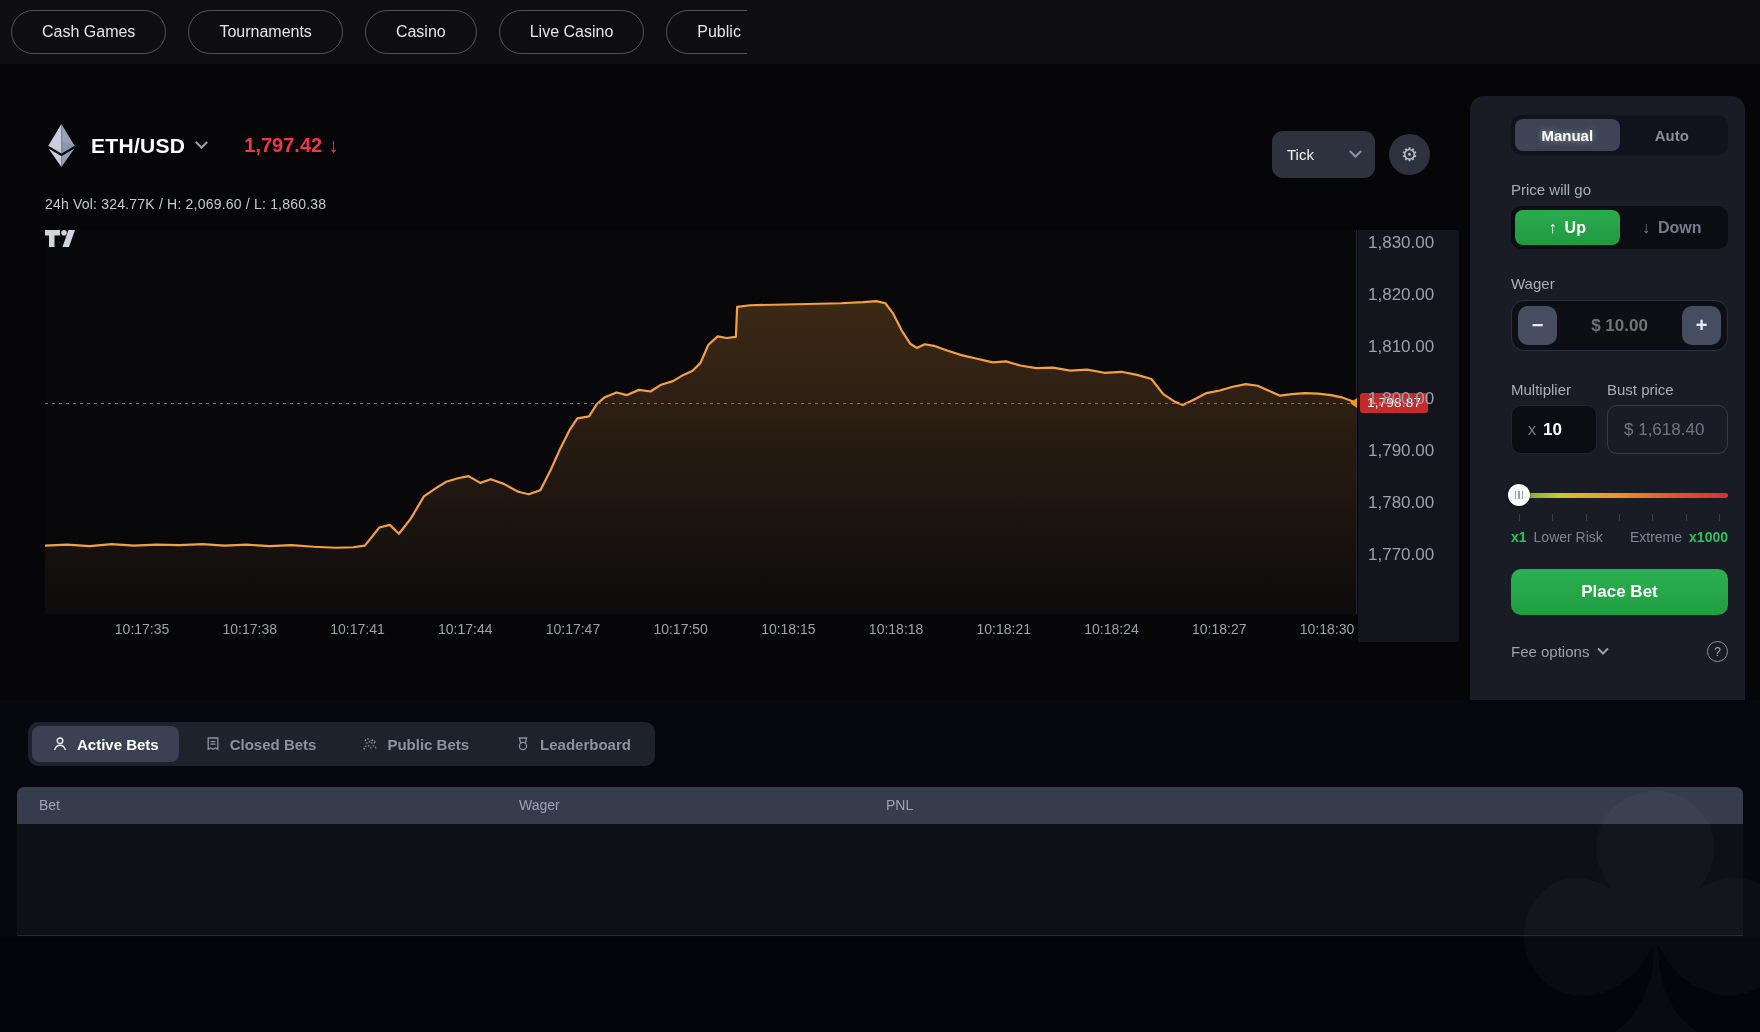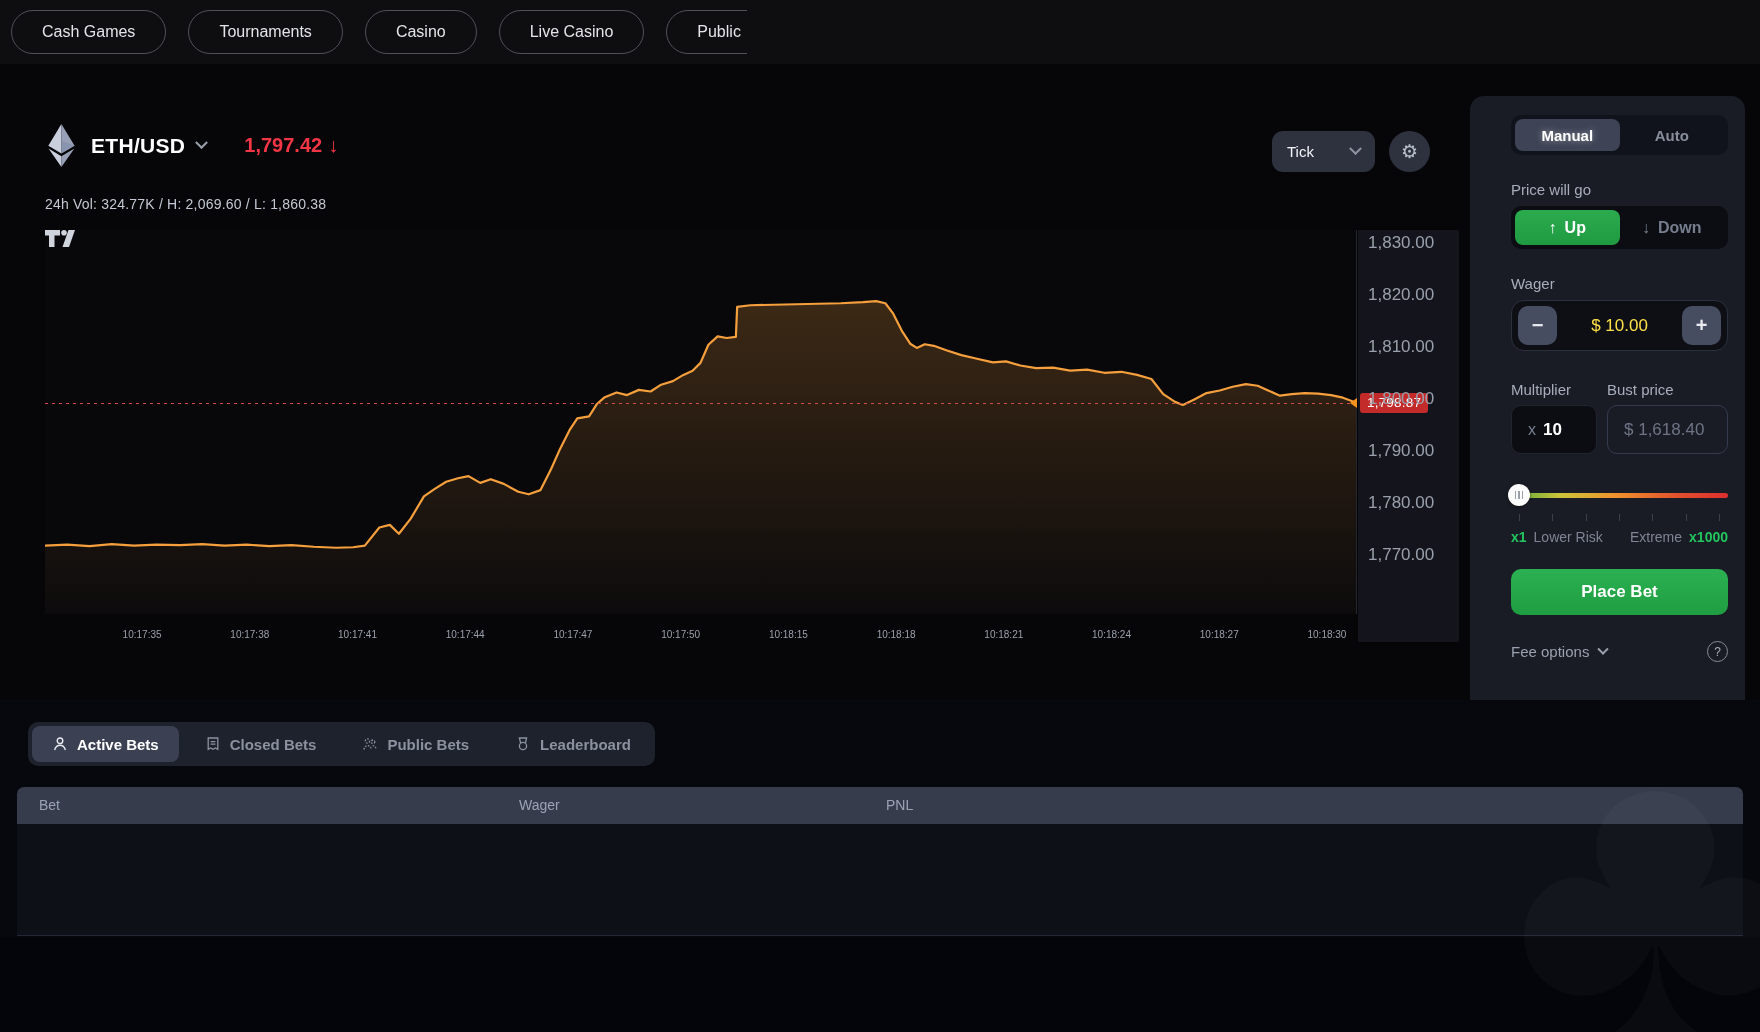--- a/index.html
+++ b/index.html
@@ -17,48 +17,48 @@
   }
   
   .mkt-header { position:absolute; top:124px; left:48px; display:flex; align-items:center; }
   .eth-icon { width:27px; height:43px; margin-right:16px; }
   .pair { display:flex; align-items:center; gap:12px; cursor:pointer; }
   .pair-name { font-size:21px; font-weight:bold; color:#fff; letter-spacing:.3px; }
   .chev { width:9px; height:9px; border-right:2px solid #9aa0ab; border-bottom:2px solid #9aa0ab; transform:rotate(45deg) translate(-2px,-2px); }
   .price { margin-left:38px; font-size:20px; font-weight:bold; color:#f23645; display:flex; align-items:center; gap:6px; }
   .stats { position:absolute; top:196px; left:45px; font-size:14px; color:#c3c8d2; letter-spacing:.2px; }
   .chart-controls { position:absolute; top:131px; left:1272px; display:flex; align-items:center; gap:14px; }
-  .tick-dd { width:103px; height:41px; background:#2d323e; border-radius:11px; display:flex; align-items:center; justify-content:space-between; padding:0 15px; cursor:pointer; }
+  .tick-dd { width:103px; height:47px; background:#2d323e; border-radius:11px; display:flex; align-items:center; justify-content:space-between; padding:0 15px; cursor:pointer; }
   .tick-dd span { font-size:15px; color:#f2f3f6; }
   .tick-dd .chev { border-color:#8d93a1; }
   .gear-btn { width:41px; height:41px; border-radius:50%; background:#2d323e; display:flex; align-items:center; justify-content:center; cursor:pointer; font-size:19px; color:#b9bfca; }
   
   .plot { position:absolute; top:230px; left:45px; width:1312px; height:384px; border-right:1px solid #23262e; background:#08080b; }
   .plot svg { position:absolute; inset:0; }
   .cur-line { position:absolute; left:0; width:100%; height:1px;
     background-image:repeating-linear-gradient(90deg,#d34a4a 0 3px,transparent 3px 7px); }
   .cur-marker { position:absolute; right:-1px; width:0; height:0; border-top:5px solid transparent; border-bottom:5px solid transparent; border-right:7px solid #f7941d; }
   .tv-logo { position:absolute; left:8px; bottom:22px; cursor:pointer; opacity:.92; }
   .x-axis { position:absolute; top:616px; left:45px; width:1312px; height:26px; }
-  .x-axis span { position:absolute; transform:translateX(-50%); font-size:10px; color:#9aa0ab; top:13px; white-space:nowrap; }
+  .x-axis span { position:absolute; transform:translateX(-50%); font-size:14px; color:#9aa0ab; top:5px; white-space:nowrap; }
   .y-axis { position:absolute; top:230px; left:1358px; width:101px; height:412px; background:#14151c; }
   .y-axis .ylab { position:absolute; left:10px; font-size:17px; color:#9aa0ab; }
   .price-tag { position:absolute; left:2px; padding:2px 7px 3px; background:#c32b2b; border-radius:3px; color:#fff; font-size:13.5px; font-weight:normal; letter-spacing:.2px; }
   
   .panel { position:absolute; top:96px; left:1470px; width:275px; height:701px; background:#191c25; border-radius:14px;padding-left:24px; }
   .seg { margin:19px 17px 0; background:#10131b; border-radius:10px; padding:4px; display:flex; }
   .seg-btn { flex:1; height:32px; border-radius:8px; display:flex; align-items:center; justify-content:center; font-size:15px; font-weight:bold; color:#8archived; color:#878d9b; cursor:pointer; }
   .seg-btn.active { background:#3e4456; color:#fff; text-shadow:0 0 6px rgba(255,255,255,.45); }
   .lbl { margin:26px 17px 8px; font-size:15px; color:#a7adbb; }
   .updown { margin:0 17px; background:#0b0d12; border-radius:10px; padding:4px; display:flex; height:43px; }
   .ud-btn { flex:1; border-radius:8px; display:flex; align-items:center; justify-content:center; gap:8px; font-size:16px; font-weight:bold; color:#767d8d; cursor:pointer; }
   .ud-btn.up { background:linear-gradient(180deg,#2cab4e,#1f9a41); color:#fff; }
   .wager-box { margin:8px 17px 0; height:51px; background:#0d0f15; border:1px solid #2b303d; border-radius:13px; display:flex; align-items:center; justify-content:space-between; padding:6px; }
   .step-btn { width:39px; height:39px; border-radius:10px; background:#474d61; color:#e9ebf1; font-size:20px; font-weight:bold; display:flex; align-items:center; justify-content:center; cursor:pointer; }
-  .wager-val { font-size:17px; font-weight:normal; color:#fde047; }
+  .wager-val { font-size:17px; font-weight:bold; color:#737373; }
   .mb-labels { margin:30px 17px 7px; display:flex; font-size:15px; color:#a7adbb; }
   .mb-labels .l1 { width:96px; }
   .mb-row { margin:0 17px; display:flex; gap:10px; }
   .mult-box { width:86px; height:49px; background:#0b0d13; border:1px solid #20242f; border-radius:10px; display:flex; align-items:center; padding-left:16px; gap:7px; cursor:text; }
   .mult-box .x { color:#7a8090; font-size:16px; }
   .mult-box .v { color:#fff; font-size:17px; font-weight:bold; }
   .bust-box { flex:1; height:49px; border:1px solid #343b4e; border-radius:10px; display:flex; align-items:center; padding-left:16px; color:#6e7486; font-size:17px; }
   .slider { margin:30px 17px 0; position:relative; height:22px; }
   .track { position:absolute; top:9px; left:0; right:0; height:5px; border-radius:3px;
     background:linear-gradient(90deg,#56a53b 0%,#c9c53a 22%,#f0932d 48%,#e2542c 75%,#dd2e2e 100%); }

